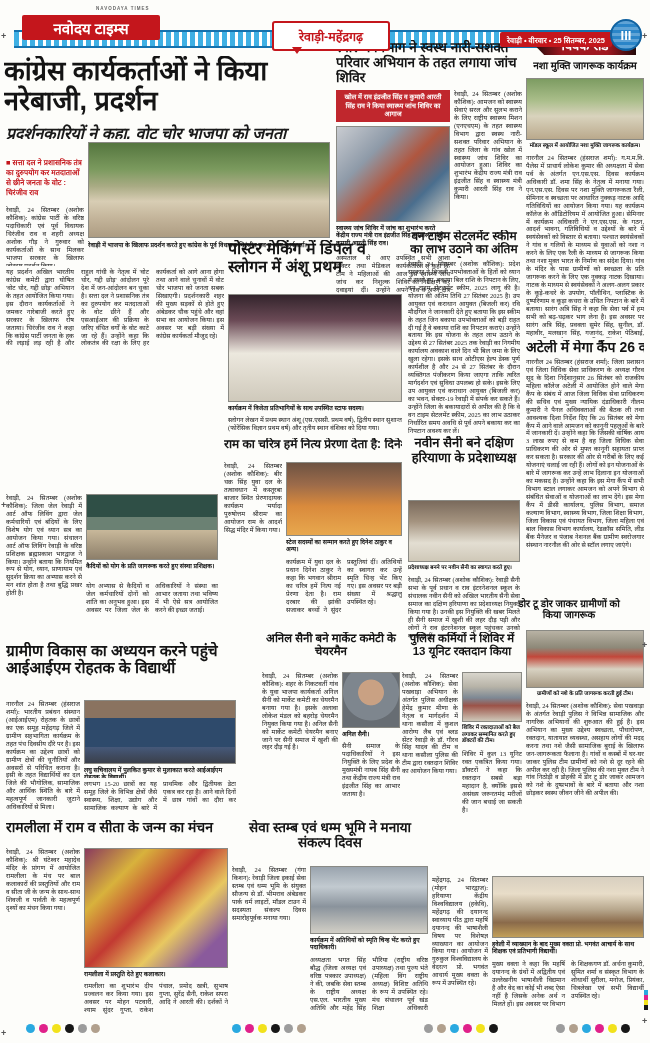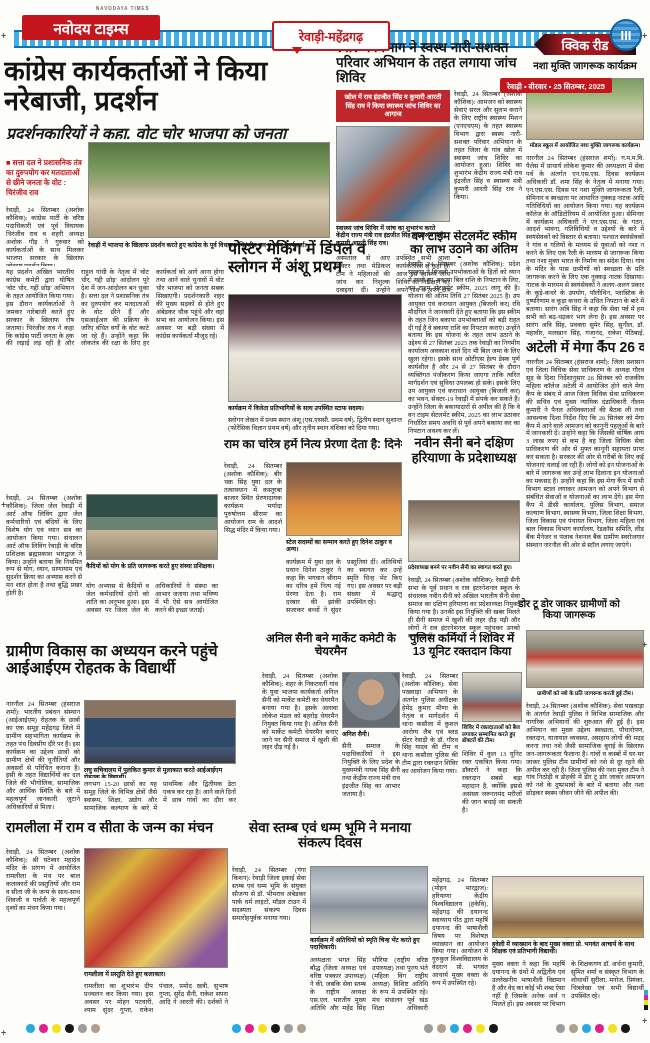--- a/index.html
+++ b/index.html
@@ -63,21 +63,21 @@
 </head>
 <body>
 
 <div id="page">
 
   <div class="abs micro" style="left:96px;top:6px;">NAVODAYA TIMES</div>
   <div class="abs band" style="left:14px;top:30px;width:622px;height:18px;"></div>
   <div class="abs logo" style="left:22px;top:15px;width:138px;height:25px;">नवोदय टाइम्स</div>
   <div class="abs edition" style="left:272px;top:21px;width:114px;height:26px;z-index:3;">रेवाड़ी-महेंद्रगढ़</div>
   <div class="abs ed-tail" style="left:292px;top:47px;z-index:3;"></div>
-  <div class="abs datebox" style="left:500px;top:32px;width:112px;height:15px;z-index:3;margin-top:46px;">रेवाड़ी • वीरवार • 25 सितम्बर, 2025</div>
+  <div class="abs datebox" style="left:500px;top:32px;width:112px;height:15px;z-index:3;">रेवाड़ी • वीरवार • 25 सितम्बर, 2025</div>
   <div class="abs pagenum" style="left:610px;top:19px;width:32px;height:32px;z-index:3;">III</div>
   <div class="abs plus" style="left:1px;top:31px;">+</div>
   <div class="abs plus" style="left:642px;top:31px;">+</div>
 
   <div class="abs h" style="left:4px;top:56px;width:324px;height:64px;font-size:27px;">कांग्रेस कार्यकर्ताओं ने किया नरेबाजी, प्रदर्शन</div>
   <div class="abs sub" style="left:6px;top:122px;width:324px;height:17px;font-size:16px;font-style:italic;">प्रदर्शनकारियों ने कहा, वोट चोर भाजपा को जनता सिखाएगी सबक</div>
   <div class="abs kick" style="left:6px;top:146px;width:78px;height:58px;">■ सत्ता दल ने प्रशासनिक तंत्र का दुरुपयोग कर मतदाताओं से छीने जनता के वोट : चिरंजीव राव</div>
   <div class="abs body" style="left:6px;top:206px;width:78px;height:60px;">रेवाड़ी, 24 सितम्बर (अशोक कौशिक): कांग्रेस पार्टी के वरिष्ठ पदाधिकारी एवं पूर्व विधायक चिरंजीव राव व शहरी अध्यक्ष अशोक गौड़ ने गुरुवार को कार्यकर्ताओं के साथ मिलकर भाजपा सरकार के खिलाफ जोरदार प्रदर्शन किया।</div>
   <div class="photo ph-protest crowdtex" style="left:88px;top:142px;width:242px;height:96px;"></div>
   <div class="abs cap" style="left:88px;top:241px;width:228px;height:22px;">रेवाड़ी में भाजपा के खिलाफ प्रदर्शन करते हुए कांग्रेस के पूर्व विधायक चिरंजीव राव व अन्य कार्यकर्ता।</div>

